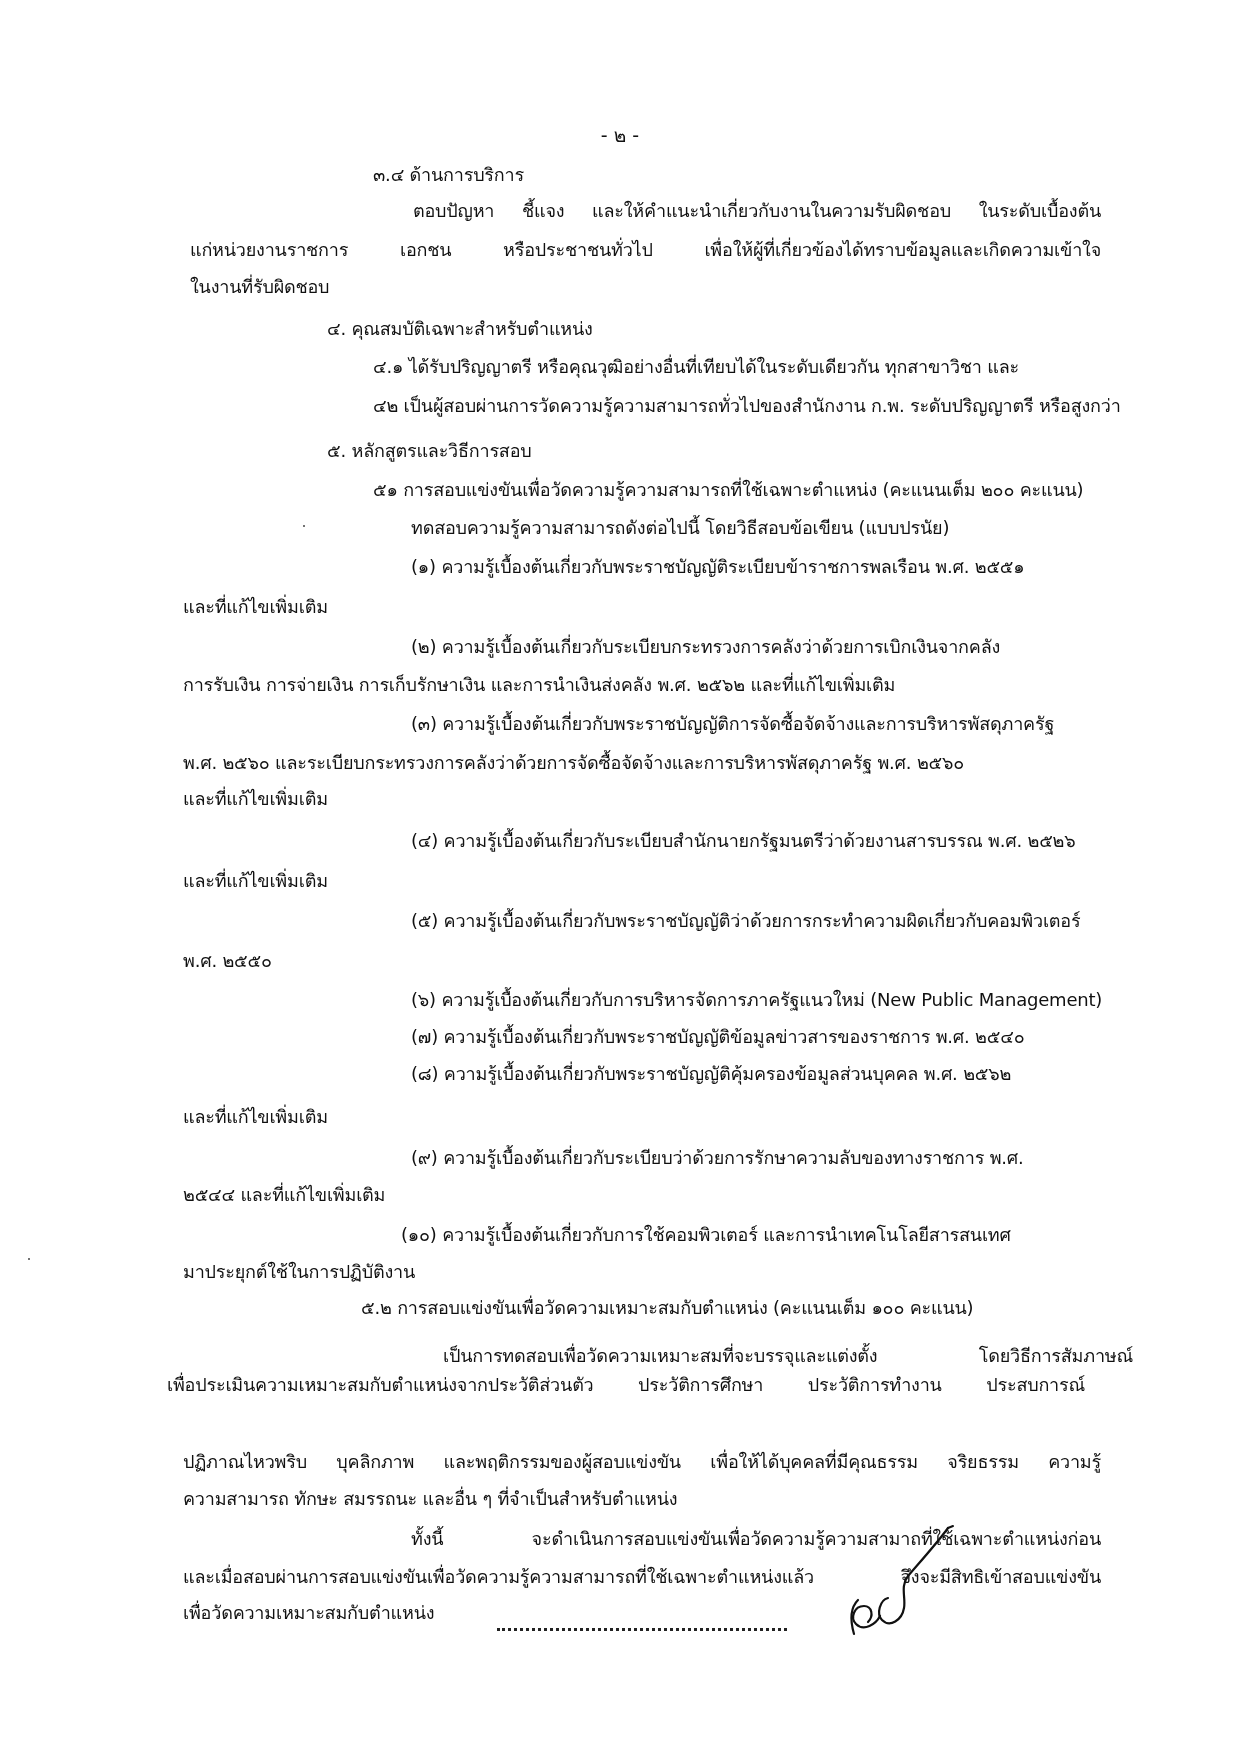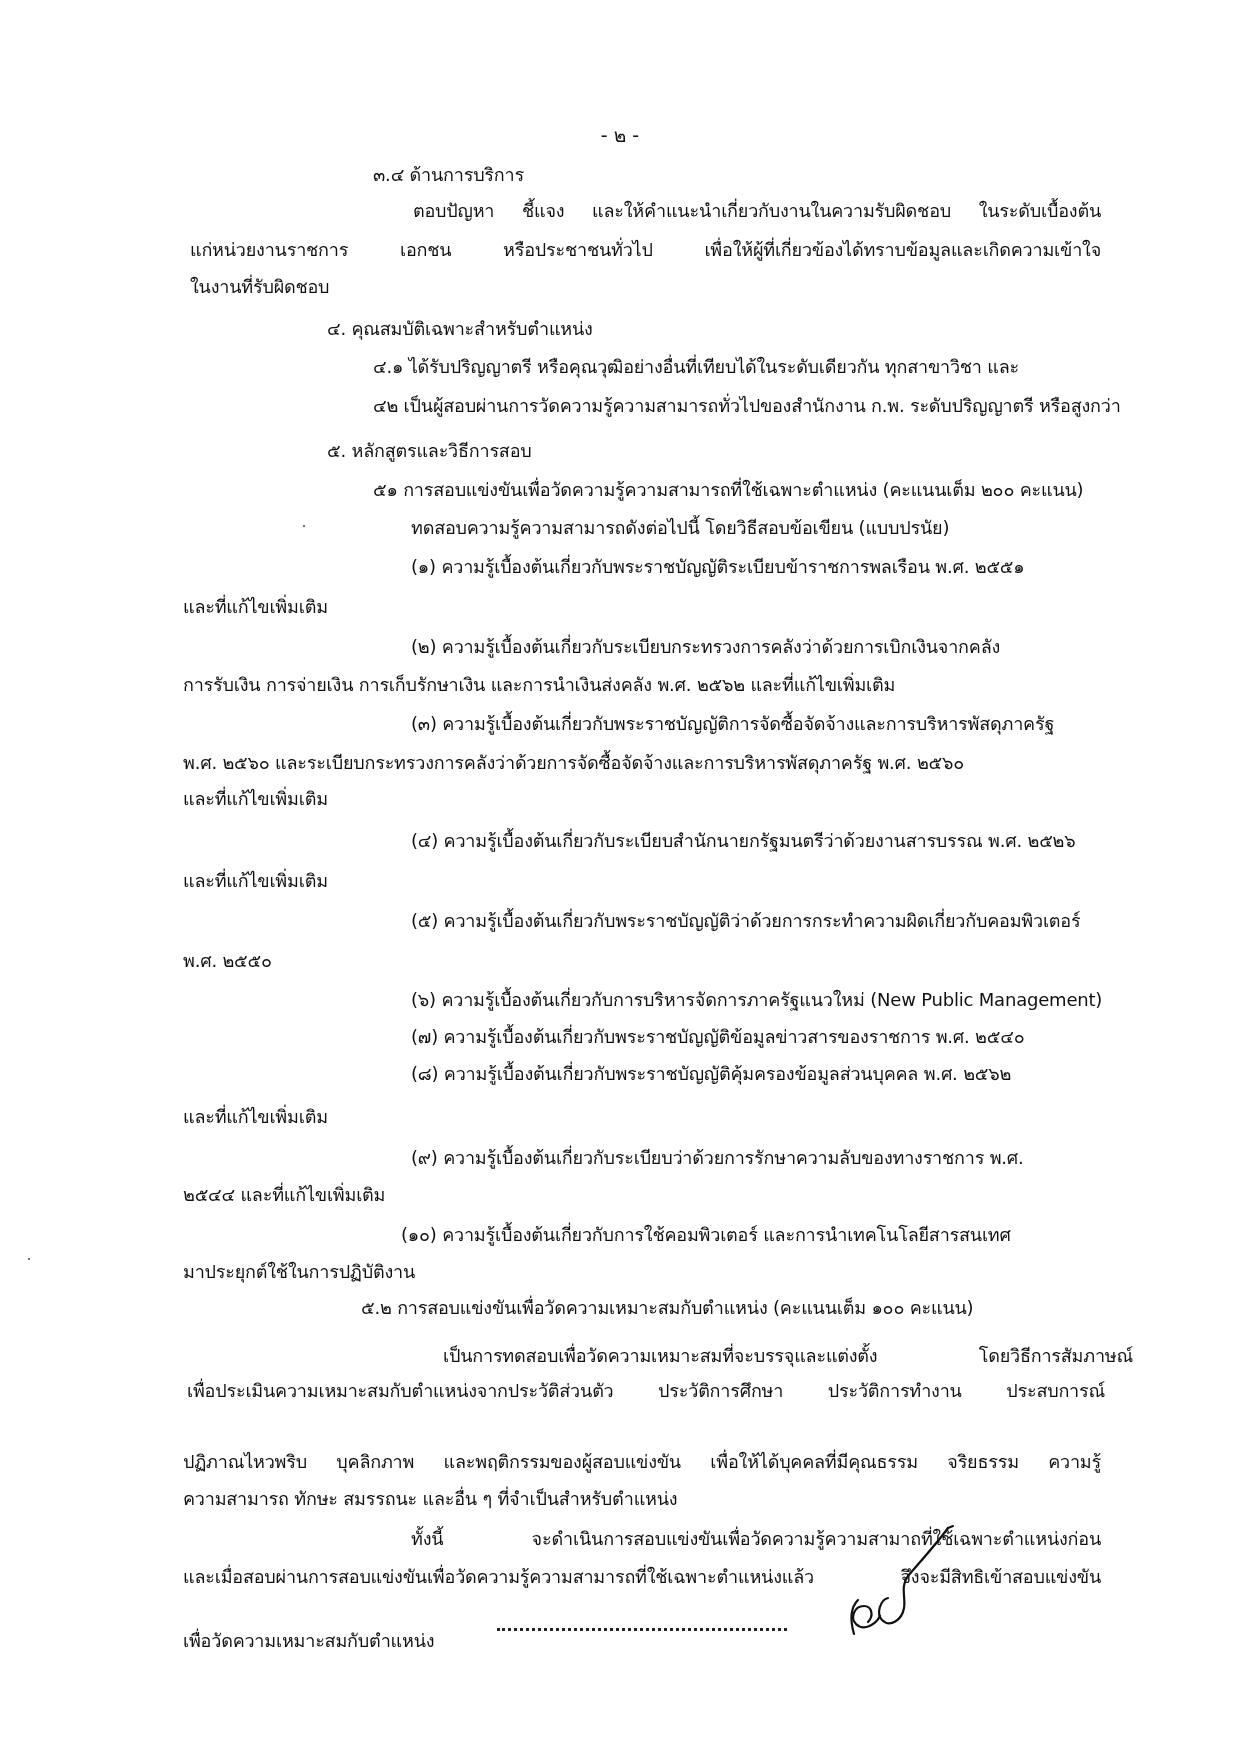--- a/index.html
+++ b/index.html
@@ -62,27 +62,27 @@
 
   <div class="ln" style="left:401px; top:1220px;">(๑๐) ความรู้เบื้องต้นเกี่ยวกับการใช้คอมพิวเตอร์ และการนำเทคโนโลยีสารสนเทศ</div>
   <div class="ln" style="left:183px; top:1257px;">มาประยุกต์ใช้ในการปฏิบัติงาน</div>
 
   <div class="mark" style="left:28px; top:1258px;"></div>
 
   <div class="ln" style="left:361px; top:1293px;">
     <span class="b">๕.๒ การสอบแข่งขันเพื่อวัดความเหมาะสมกับตำแหน่ง</span><span> (คะแนนเต็ม ๑๐๐ คะแนน)</span>
   </div>
   <div class="ln justify" style="left:411px; top:1341px; width:690px;margin-left:32px;">เป็นการทดสอบเพื่อวัดความเหมาะสมที่จะบรรจุและแต่งตั้ง โดยวิธีการสัมภาษณ์</div>
-  <div class="ln justify" style="left:187px; top:1370px; width:918px;margin-top:6px;">เพื่อประเมินความเหมาะสมกับตำแหน่งจากประวัติส่วนตัว ประวัติการศึกษา ประวัติการทำงาน ประสบการณ์</div>
+  <div class="ln justify" style="left:167px; top:1370px; width:918px;">เพื่อประเมินความเหมาะสมกับตำแหน่งจากประวัติส่วนตัว ประวัติการศึกษา ประวัติการทำงาน ประสบการณ์</div>
   <div class="ln justify" style="left:183px; top:1447px; width:918px;">ปฏิภาณไหวพริบ บุคลิกภาพ และพฤติกรรมของผู้สอบแข่งขัน เพื่อให้ได้บุคคลที่มีคุณธรรม จริยธรรม ความรู้</div>
   <div class="ln" style="left:183px; top:1484px;">ความสามารถ ทักษะ สมรรถนะ และอื่น ๆ ที่จำเป็นสำหรับตำแหน่ง</div>
 
   <div class="ln b justify" style="left:411px; top:1524px; width:690px;">ทั้งนี้ จะดำเนินการสอบแข่งขันเพื่อวัดความรู้ความสามาถที่ใช้เฉพาะตำแหน่งก่อน</div>
   <div class="ln b justify" style="left:183px; top:1562px; width:918px;">และเมื่อสอบผ่านการสอบแข่งขันเพื่อวัดความรู้ความสามารถที่ใช้เฉพาะตำแหน่งแล้ว จึงจะมีสิทธิเข้าสอบแข่งขัน</div>
-  <div class="ln b" style="left:183px; top:1598px;margin-top:28px;">เพื่อวัดความเหมาะสมกับตำแหน่ง</div>
+  <div class="ln b" style="left:183px; top:1598px;">เพื่อวัดความเหมาะสมกับตำแหน่ง</div>
 
   <div class="dots"></div>
   <svg class="sig" viewBox="0 0 160 120">
     <path d="M128 8 C118 22, 100 42, 88 56 C80 66, 86 78, 84 88 C82 100, 70 108, 62 100 C56 94, 60 80, 68 78" fill="none" stroke="#111" stroke-width="2.2" stroke-linecap="round"></path>
     <path d="M60 96 C56 104, 44 112, 36 104 C30 98, 34 86, 44 86 C52 86, 54 96, 48 102" fill="none" stroke="#111" stroke-width="2.2" stroke-linecap="round"></path>
     <path d="M34 114 C30 100, 30 88, 38 80" fill="none" stroke="#111" stroke-width="2.2" stroke-linecap="round"></path>
     <path d="M128 8 L133 6" fill="none" stroke="#111" stroke-width="2" stroke-linecap="round"></path>
   </svg>
 </div>
 

